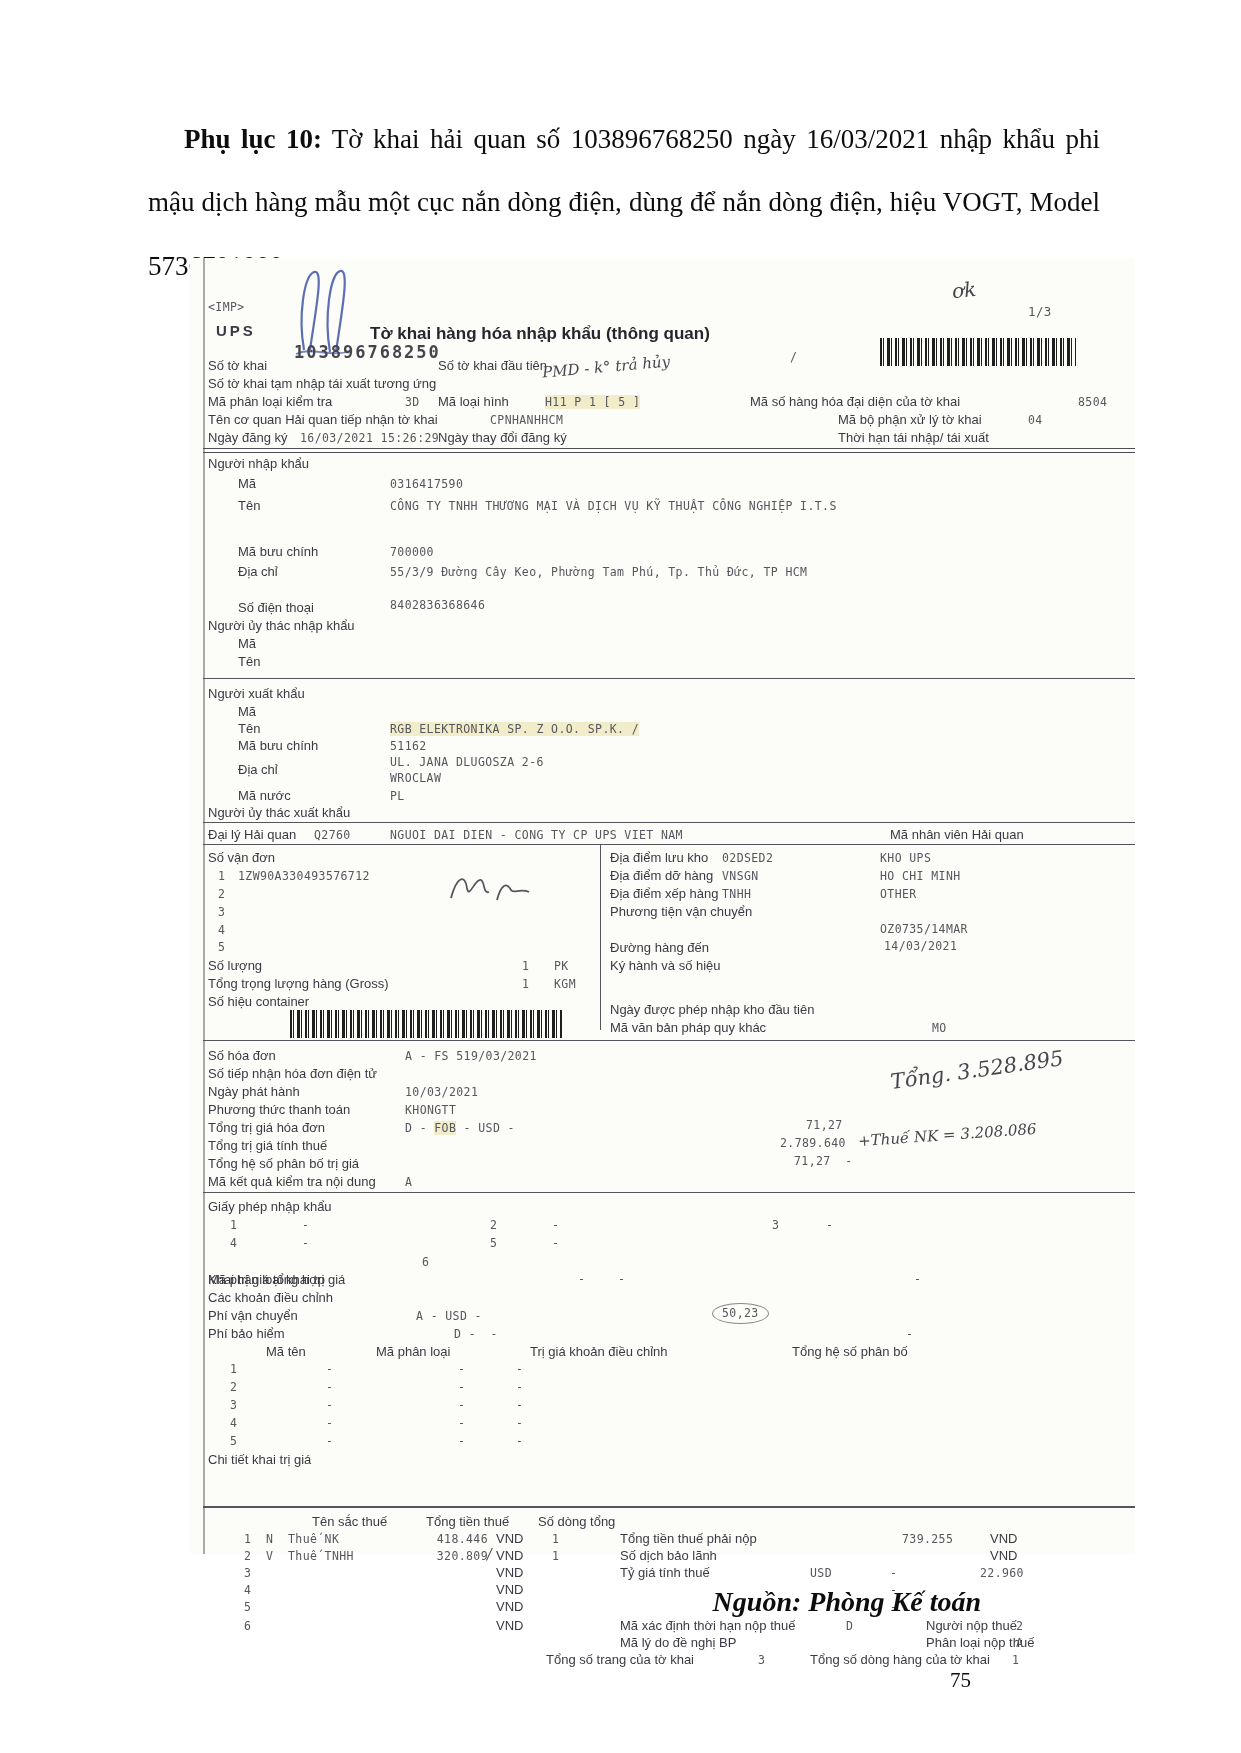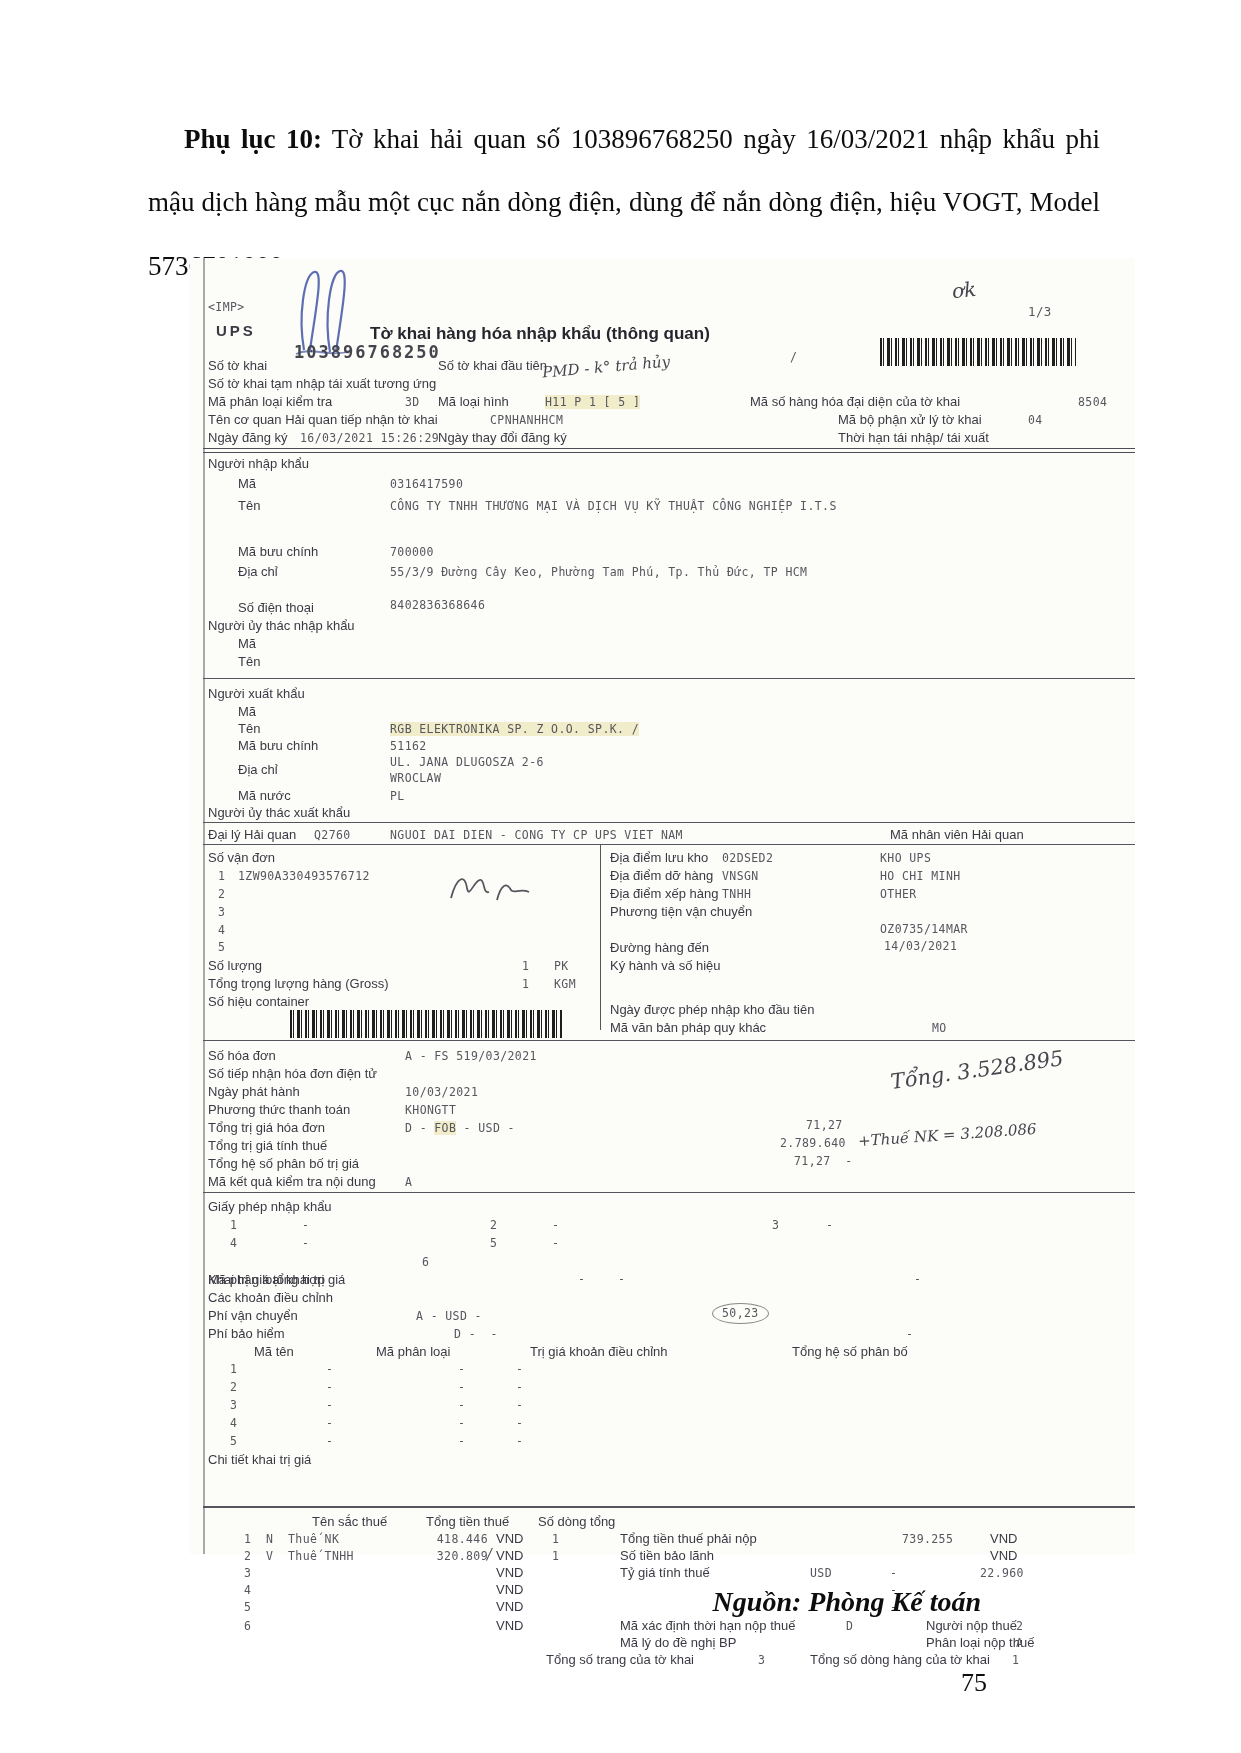--- a/index.html
+++ b/index.html
@@ -26,22 +26,22 @@
   .hr{position:absolute;left:13px;right:0;border-top:1px solid #55555d;height:0;}
   .hr2{position:absolute;left:13px;right:0;height:3px;border-top:1px solid #4c4c54;border-bottom:1px solid #4c4c54;}
   .vdiv{position:absolute;width:1px;background:#55555d;}
   .barcode{position:absolute;background:repeating-linear-gradient(90deg,
       #1e1e1e 0 2px,transparent 2px 3px,#1e1e1e 3px 4px,transparent 4px 7px,
       #1e1e1e 7px 10px,transparent 10px 11px,#1e1e1e 11px 12px,transparent 12px 15px);}
   .circ{border:1.5px solid #8a8a8a;border-radius:50%;padding:2px 9px 3px 9px;}
   .right{text-align:right;}
   .source{position:absolute;right:260px;top:1586px;font-family:"Liberation Serif",serif;
           font-size:28px;font-weight:bold;font-style:italic;color:#0d0d0d;}
-  .pageno{position:absolute;right:254px;top:1668px;font-family:"Liberation Serif",serif;
-          font-size:26px;color:#0d0d0d;}
+  .pageno{position:absolute;right:270px;top:1668px;font-family:"Liberation Serif",serif;
+          font-size:21px;color:#0d0d0d;}
 </style>
 </head>
 <body>
 
 <div id="page">
 
   <p class="heading"><b>Phụ lục 10:</b><span> Tờ khai hải quan số 103896768250 ngày 16/03/2021 nhập khẩu phi mậu dịch hàng mẫu một cục nắn dòng điện, dùng để nắn dòng điện, hiệu VOGT, Model 5736701000.</span></p>
 
   <div class="scan">
     <div class="vedge"></div>
@@ -200,21 +200,21 @@
     <span class="f m" style="left:388px;top:1014px">-</span>
     <span class="f m" style="left:428px;top:1014px">-</span>
     <span class="f m" style="left:724px;top:1014px">-</span>
     <span class="f l" style="left:18px;top:1032px">Các khoản điều chỉnh</span>
     <span class="f l" style="left:18px;top:1050px">Phí vận chuyển</span>
     <span class="f m" style="left:226px;top:1051px">A - USD -</span>
     <span class="f m circ" style="left:522px;top:1045px">50,23</span>
     <span class="f l" style="left:18px;top:1068px">Phí bảo hiểm</span>
     <span class="f m" style="left:264px;top:1069px">D -  -</span>
     <span class="f m" style="left:716px;top:1069px">-</span>
-    <span class="f l" style="left:64px;top:1086px">Mã tên</span>
+    <span class="f l" style="left:76px;top:1086px">Mã tên</span>
     <span class="f l" style="left:186px;top:1086px">Mã phân loại</span>
     <span class="f l" style="left:340px;top:1086px">Trị giá khoản điều chỉnh</span>
     <span class="f l" style="left:602px;top:1086px">Tổng hệ số phân bố</span>
 
     <span class="f m" style="left:40px;top:1104px">1</span>
     <span class="f m" style="left:136px;top:1104px">-</span>
     <span class="f m" style="left:268px;top:1104px">-</span>
     <span class="f m" style="left:326px;top:1104px">-</span>
     <span class="f m" style="left:40px;top:1122px">2</span>
     <span class="f m" style="left:136px;top:1122px">-</span>
@@ -249,21 +249,21 @@
     <span class="f m" style="left:712px;top:1274px">739.255</span>
     <span class="f l" style="left:800px;top:1273px">VND</span>
 
     <span class="f m" style="left:54px;top:1291px">2</span>
     <span class="f m" style="left:76px;top:1291px">V</span>
     <span class="f m" style="left:98px;top:1291px">Thuế TNHH</span>
     <span class="f m right" style="left:210px;top:1291px;width:88px">320.809</span>
     <span class="f hw" style="left:297px;top:1288px;font-size:14px">/</span>
     <span class="f l" style="left:306px;top:1290px">VND</span>
     <span class="f m" style="left:362px;top:1291px">1</span>
-    <span class="f l" style="left:430px;top:1290px">Số tiền bảo lãnh</span>
+    <span class="f l" style="left:430px;top:1290px">Số dịch bảo lãnh</span>
     <span class="f l" style="left:800px;top:1290px">VND</span>
 
     <span class="f m" style="left:54px;top:1308px">3</span>
     <span class="f l" style="left:306px;top:1307px">VND</span>
     <span class="f l" style="left:430px;top:1307px">Tỷ giá tính thuế</span>
     <span class="f m" style="left:620px;top:1308px">USD</span>
     <span class="f m" style="left:700px;top:1308px">-</span>
     <span class="f m" style="left:790px;top:1308px">22.960</span>
 
     <span class="f m" style="left:54px;top:1325px">4</span>

